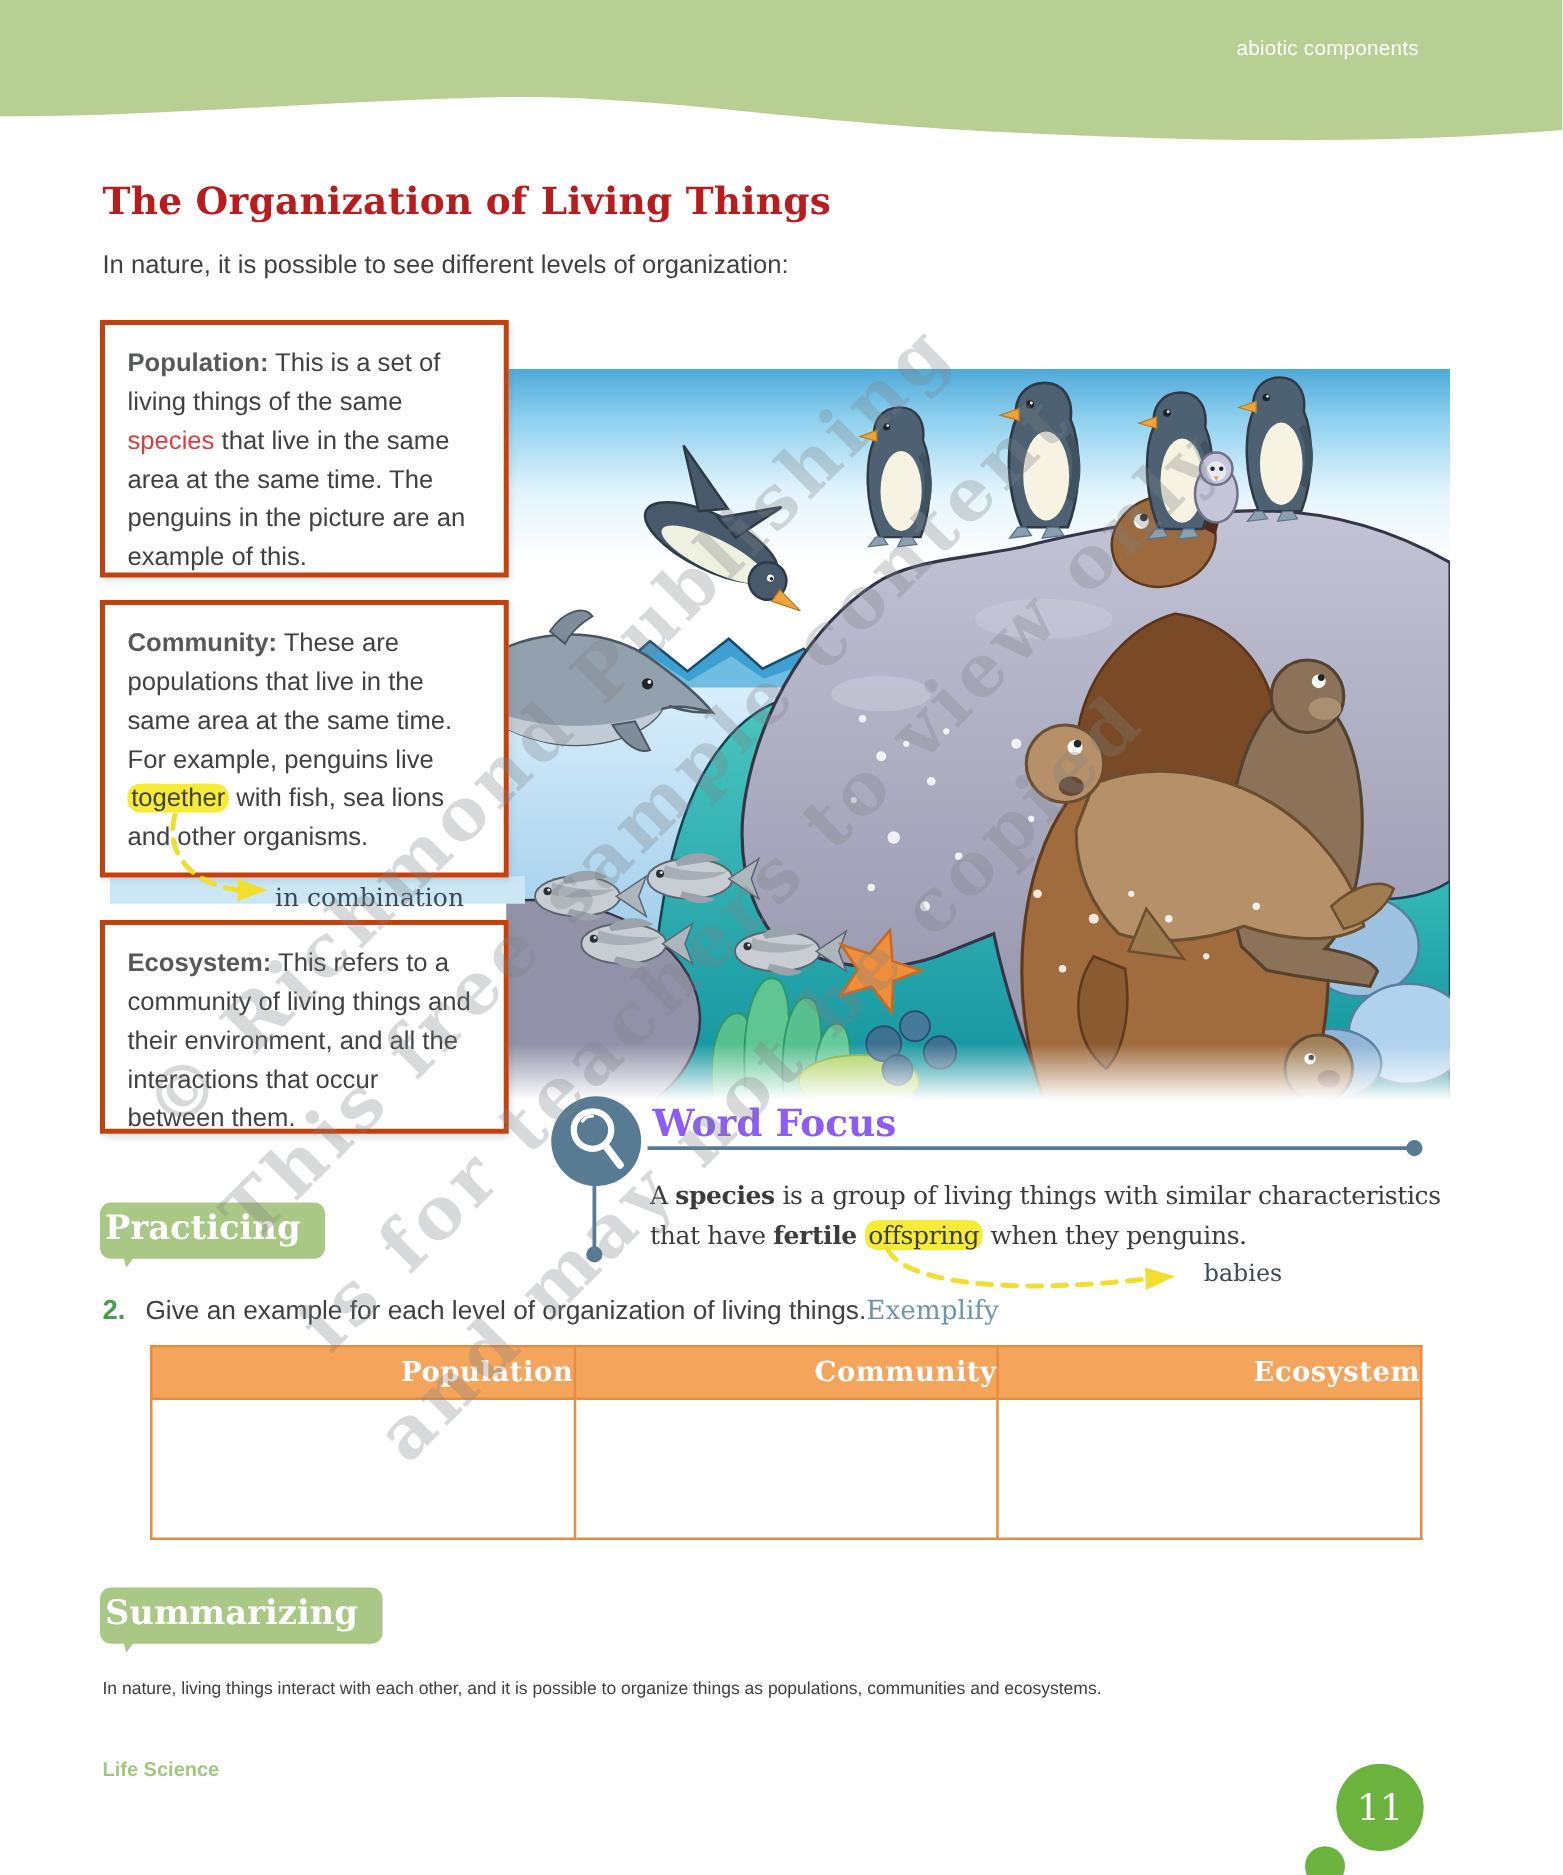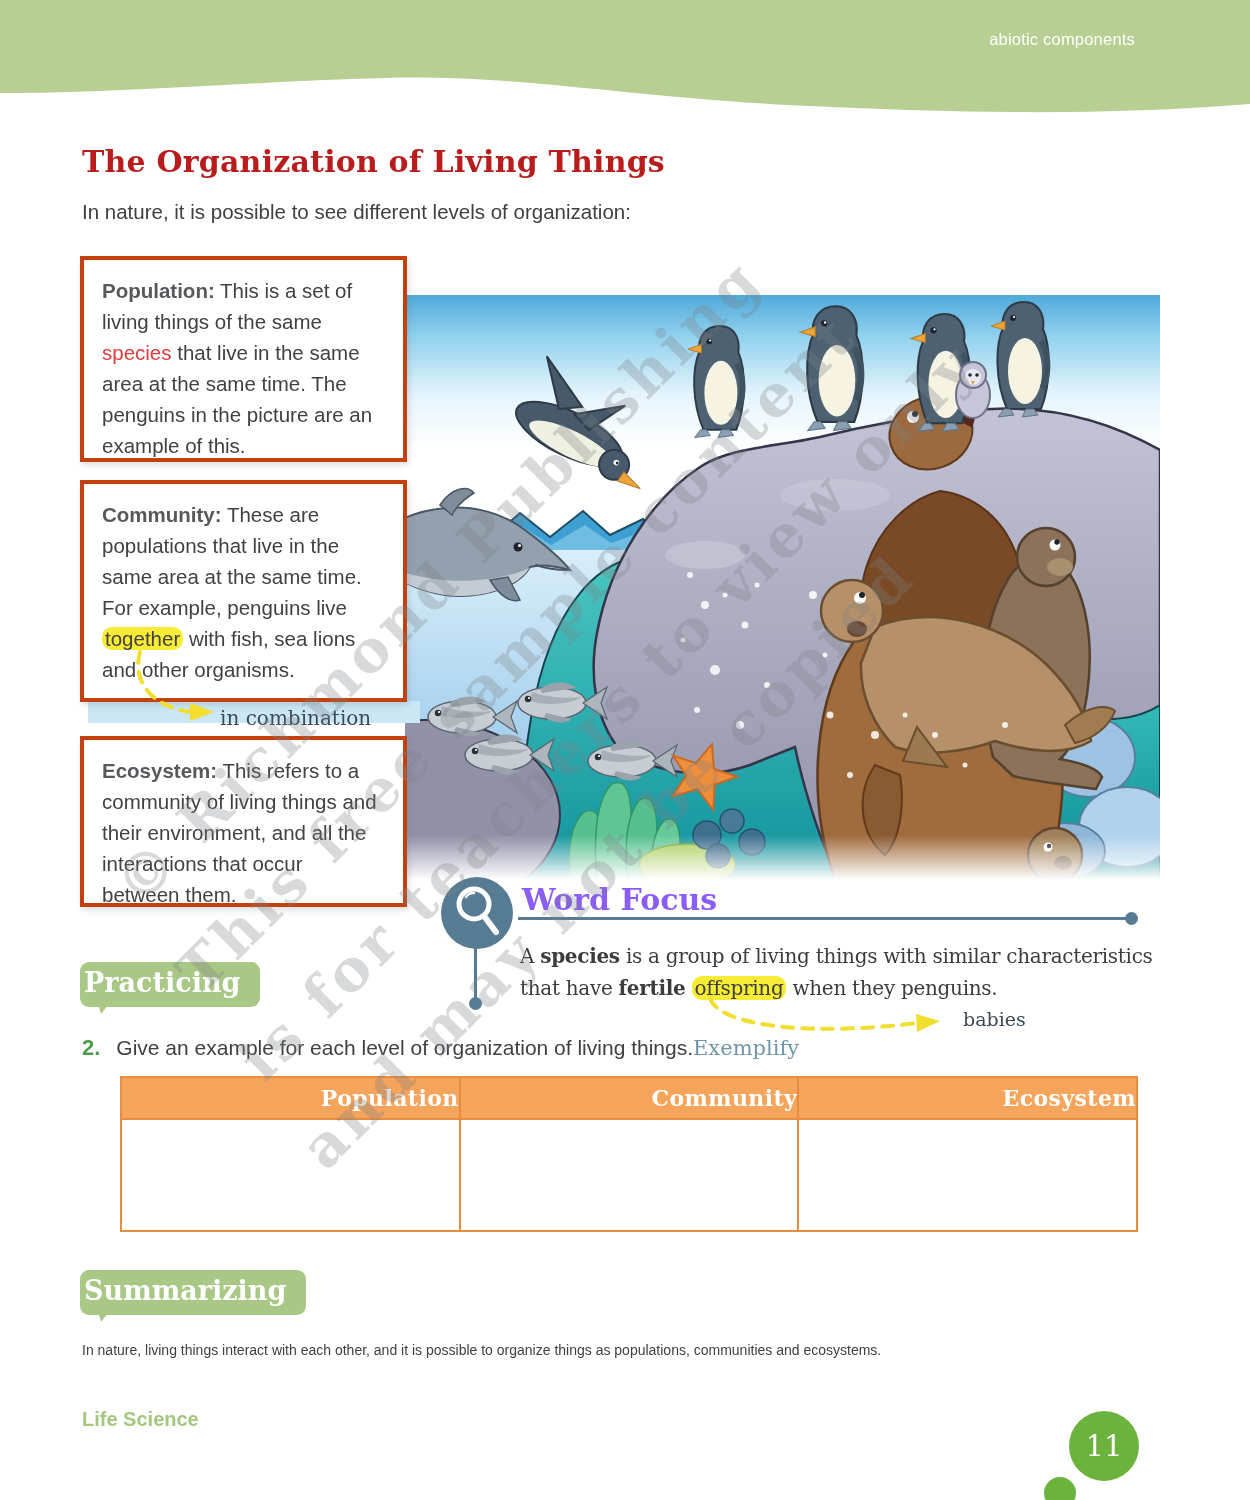--- a/index.html
+++ b/index.html
@@ -102,21 +102,21 @@
   }
   #practice-table td { height:112px; border:2px solid #e98c3f; background:#ffffff; }
 
   
   #summary-text {
     left:82px; top:1333px; width:1100px; font-size:14px; line-height:34px;
     color:#3f4043; z-index:3;
   }
 
   
-  #footer-subject { left:82px; top:1408px; font-weight:700; font-size:20px; color:#a3c87d; z-index:3; }
+  #footer-subject { left:82px; top:1408px; font-weight:700; font-size:16px; color:#a3c87d; z-index:3; }
   #page-circle {
     left:1069px; top:1411px; width:70px; height:70px; border-radius:50%; background:#6cb33e;
     color:#fff; font-family:"DejaVu Serif", serif; font-size:29px; text-align:center;
     line-height:70px; z-index:3;
   }
   #page-dot { left:1044px; top:1477px; width:32px; height:32px; border-radius:50%; background:#6cb33e; z-index:3; }
 
   
   .wm {
     font-family:"DejaVu Serif", serif; font-weight:700; font-size:58px;

